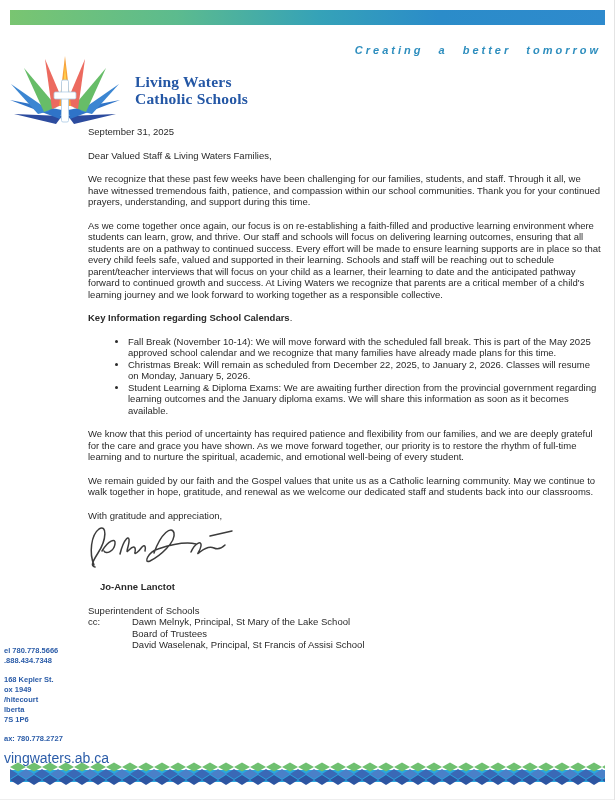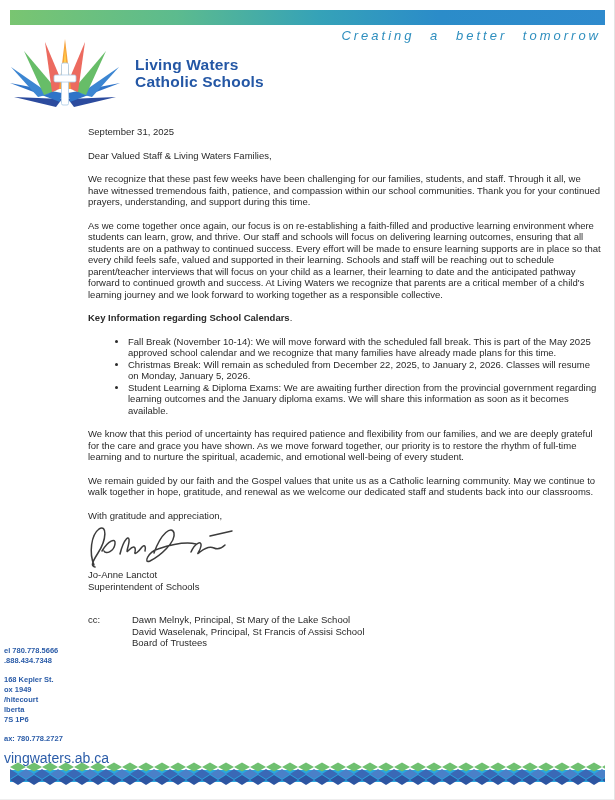--- a/index.html
+++ b/index.html
@@ -6,36 +6,36 @@
   .page{
     position:relative;width:615px;height:800px;background:#ffffff;overflow:hidden;
     font-family:"Liberation Sans",sans-serif;color:#2a2a2a;
     box-shadow:inset -1px 0 0 #e4e4e4, inset 0 -1px 0 #eeeeee;
   }
   .top-bar{
     position:absolute;left:10px;top:10px;width:595px;height:15px;
     background:linear-gradient(90deg,#79c571 0%,#5cbb8e 28%,#35a2b8 52%,#2b8cc9 72%,#2e8acd 100%);
   }
   .tagline{
-    position:absolute;top:28px;right:14px;
-    font-size:13px;font-style:italic;font-weight:400;
+    position:absolute;top:44px;right:14px;
+    font-size:11px;font-style:italic;font-weight:700;
     letter-spacing:3px;word-spacing:9px;color:#2e8ebe;white-space:nowrap;
   }
-  .logo{position:absolute;left:8px;top:36px;display:flex;align-items:center;}
+  .logo{position:absolute;left:8px;top:53px;display:flex;align-items:center;font-family:Liberation Serif, serif;}
   .logo-text{margin-left:12px;font-size:15.5px;font-weight:bold;color:#2457a5;line-height:1.12;letter-spacing:0.2px;}
   .letter{position:absolute;left:88px;top:126px;width:514px;font-size:9.5px;line-height:11.5px;}
   .letter p{margin:0 0 12px 0;}
   .heading{font-weight:bold;}
   .letter ul{margin:0 0 12px 0;padding-left:40px;}
   .letter li{margin:0;}
   .closing{margin-bottom:2px !important;}
   .signature-svg{display:block;margin:2px 0 0 0;}
-  .signer{margin:0 !important;}
+  .signer{margin:12px !important;font-weight:bold;}
   .signer-title{margin:0 0 0 0 !important;}
-  .cc-row{display:flex;margin-top:22px;}
+  .cc-row{display:flex;margin-top:0;}
   .cc-label{width:44px;flex:0 0 44px;}
   .cc-lines div{line-height:11.5px;}
   .footer-left{
     position:absolute;left:4px;top:646px;width:100px;
     font-size:7.5px;line-height:10px;color:#2b5ca8;font-weight:600;
   }
   .footer-gap{height:9px;}
   .footer-site{font-size:14px;font-weight:normal;}
   .wave{position:absolute;left:10px;top:760px;width:595px;height:26px;overflow:hidden;}
 </style>
@@ -105,22 +105,22 @@
       </g>
     </svg>
 
     <p class="signer">Jo-Anne Lanctot</p>
     <p class="signer-title">Superintendent of Schools</p>
 
     <div class="cc-row">
       <span class="cc-label">cc:</span>
       <div class="cc-lines">
         <div>Dawn Melnyk, Principal, St Mary of the Lake School</div>
+        <div>Board of Trustees</div>
         <div>David Waselenak, Principal, St Francis of Assisi School</div>
-        <div>Board of Trustees</div>
       </div>
     </div>
   </div>
 
   <div class="footer-left">
     <div>el 780.778.5666</div>
     <div>.888.434.7348</div>
     <div class="footer-gap"></div>
     <div>168 Kepler St.</div>
     <div>ox 1949</div>

